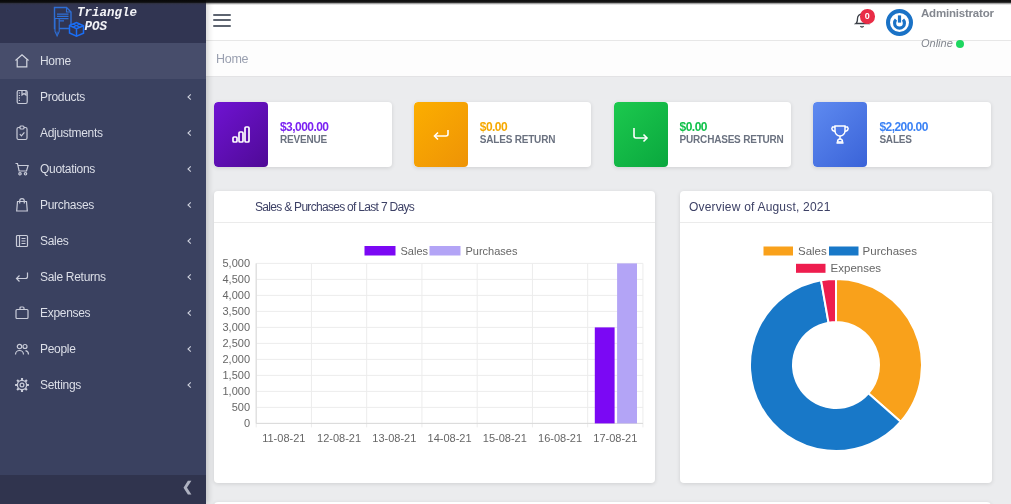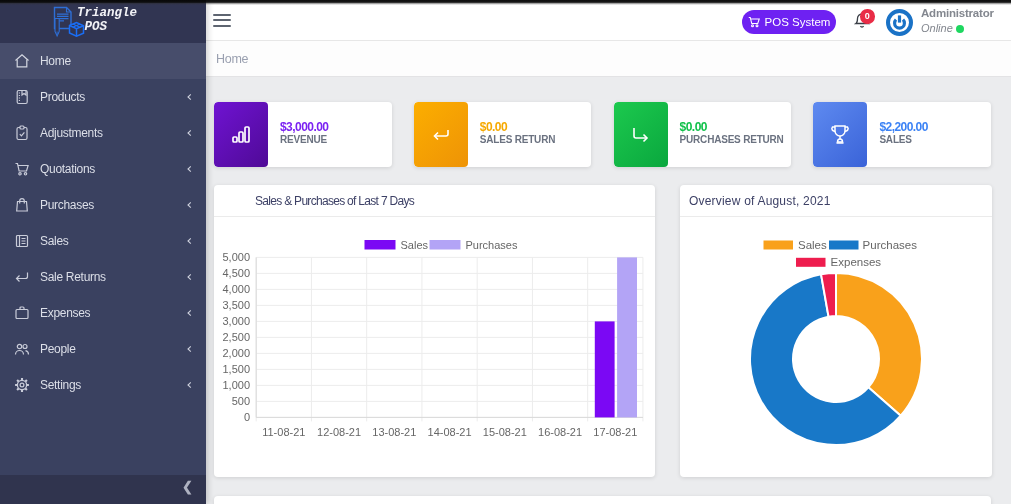--- a/index.html
+++ b/index.html
@@ -20,27 +20,27 @@
 #main { margin-left:191px; }
 #topbar { height:41px; background:#fff; border-bottom:1px solid #e7e7e7; position:relative; }
 #burger { position:absolute; left:22px; top:14px; width:18px; }
 #burger div { height:2px; background:#5d6470; margin-bottom:3.4px; border-radius:1px; }
 #posbtn { position:absolute; left:551px; top:10px; width:94px; height:24px; background:#6e21f2; border-radius:12px; color:#fff; font-size:11.5px; display:flex; align-items:center; justify-content:center; gap:5px; }
 #bell { position:absolute; left:663px; top:12px; }
 #badge { position:absolute; left:669px; top:9px; width:14.5px; height:14.5px; background:#e92c46; border-radius:50%; color:#fff; font-size:9px; font-weight:bold; text-align:center; line-height:14.5px; }
 #avatar { position:absolute; left:695px; top:9px; width:27px; height:27px; }
 #uname { position:absolute; left:730px; top:7px; width:70px; }
 #uname .n { font-size:11.5px; font-weight:bold; color:#83878f; letter-spacing:-0.2px; }
-#uname .o { font-size:11px; font-style:italic; color:#83878f; margin-top:3px; }
+#uname .o { font-size:11px; font-style:italic; color:#83878f; margin-top:18px; }
 #uname .dot { display:inline-block; width:8.5px; height:8.5px; border-radius:50%; background:#1ed760; margin-left:3px; vertical-align:middle; }
 
 #crumb { height:36px; background:#fdfdfd; border-bottom:1px solid #e3e3e5; display:flex; align-items:center; padding-left:25px; color:#9aa0b0; font-size:12.5px; letter-spacing:-0.3px; }
 
 #content { padding:25px 20px 0 23px; }
-.stats { display:flex; gap:22.3px; margin-bottom:18px; }
+.stats { display:flex; gap:22.3px; margin-bottom:24px; }
 .scard { width:177.5px; height:65px; background:#fff; border-radius:4px; box-shadow:0 1px 4px rgba(0,0,0,0.12); display:flex; overflow:hidden; }
 .sic { width:54px; height:65px; border-radius:4px; display:flex; align-items:center; justify-content:center; flex:0 0 54px; }
 .sic.purple { background:linear-gradient(135deg,#6f13d2,#4f0a96); }
 .sic.orange { background:linear-gradient(135deg,#fcae00,#ee9306); }
 .sic.green  { background:linear-gradient(135deg,#1cc94e,#0aa73e); }
 .sic.blue   { background:linear-gradient(135deg,#5e8af0,#3a63d8); }
 .stxt { padding:19px 0 0 12px; }
 .stxt .val { font-size:12px; line-height:13px; font-weight:bold; letter-spacing:-0.55px; }
 .stxt .lab { font-size:10px; line-height:10px; font-weight:bold; color:#6b7280; letter-spacing:-0.2px; margin-top:1px; white-space:nowrap; }
 .val.purple { color:#7b22f2; }
@@ -144,28 +144,20 @@
       <span class="fchev">❮</span>
     </div>
 </div>
 <div id="main">
   <div id="topbar">
     <div id="burger">
         <div></div>
         <div></div>
         <div></div>
       </div>
-    <div id="posbtn">
-      <svg width="12" height="12" viewBox="0 0 16 16" fill="none" stroke="#fff" stroke-width="1.4">
-          <path d="M1 2h2l2 8h8l2-6H4"></path>
-          <circle cx="6" cy="13" r="1.3"></circle>
-          <circle cx="12" cy="13" r="1.3"></circle>
-        </svg>
-      POS System
-    </div>
     <div id="bell">
       <svg width="16" height="17" viewBox="0 0 16 17" fill="none" stroke="#3a3f47" stroke-width="1.3">
           <path d="M8 2a4.5 4.5 0 0 0-4.5 4.5c0 4-1.5 5-1.5 5h12s-1.5-1-1.5-5A4.5 4.5 0 0 0 8 2z"></path>
           <path d="M6.5 14a1.6 1.6 0 0 0 3 0"></path>
         </svg>
     </div>
     <div id="badge">0</div>
     <div id="avatar">
       <svg width="27" height="27" viewBox="0 0 27 27" fill="none">
           <circle cx="13.5" cy="13.5" r="11.5" fill="#fff" stroke="#1a72c6" stroke-width="4"></circle>

